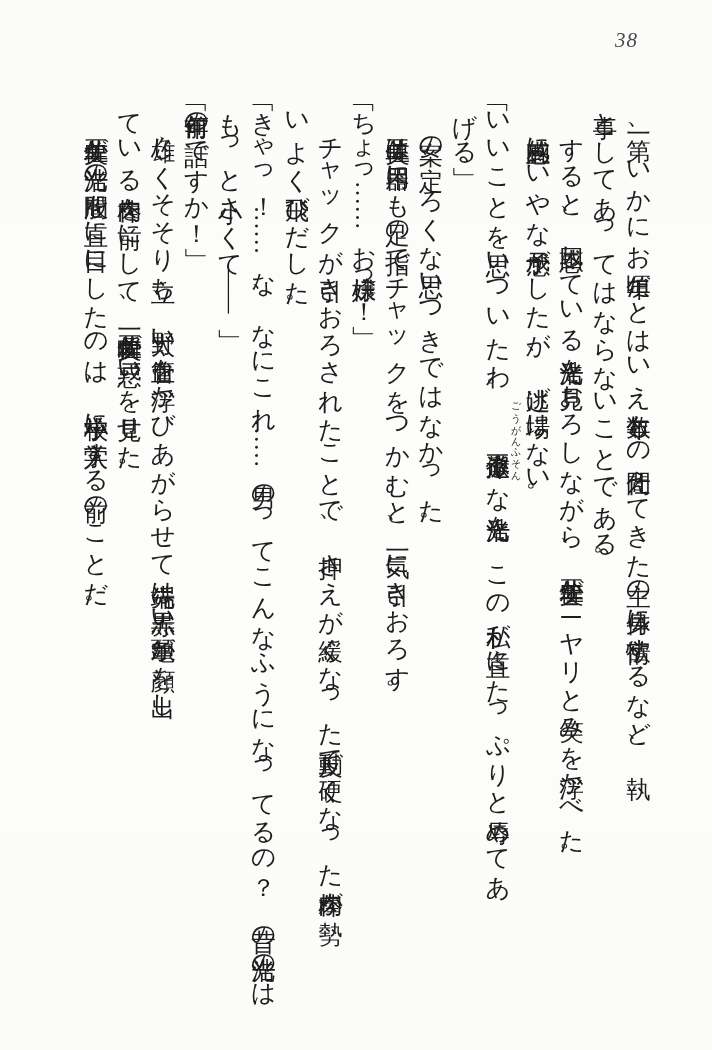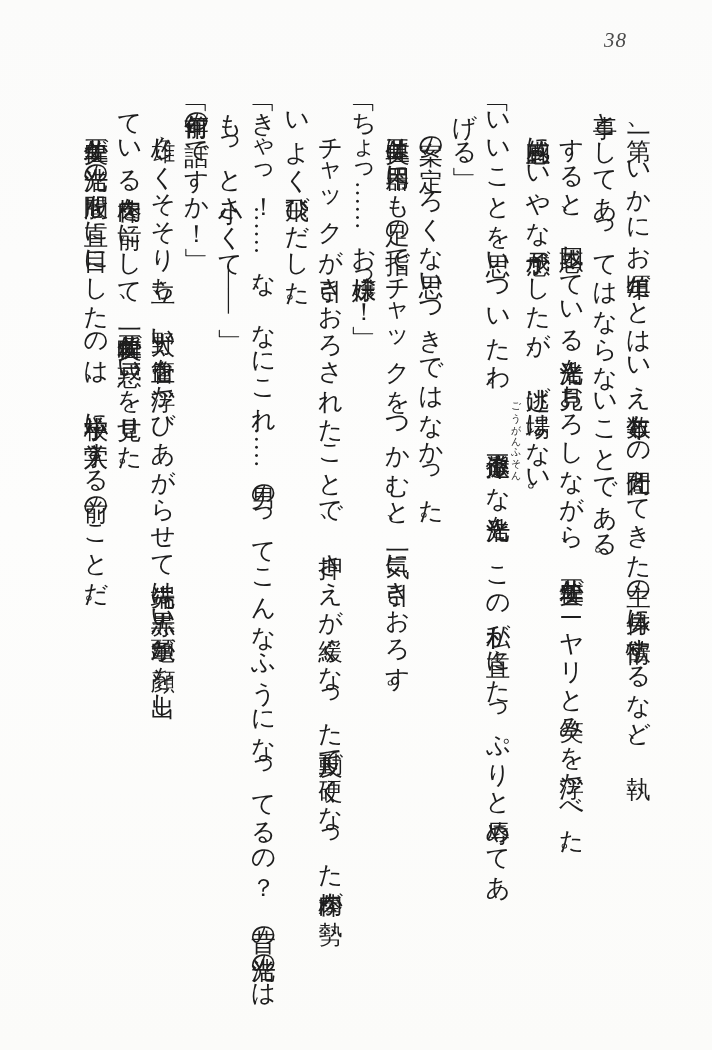--- a/index.html
+++ b/index.html
@@ -15,21 +15,21 @@
     font-family: "Liberation Serif", "DejaVu Serif", serif;
   }
   .page {
     position: absolute;
     inset: 0;
     background: linear-gradient(180deg, #fbfbfa 0%, #fdfdfc 50%, #fbfbf9 100%);
   }
   .page-number {
     position: absolute;
     top: 28px;
-    right: 85px;
+    right: 74px;
     font-size: 21px;
     font-style: italic;
     color: #4a4a4a;
     letter-spacing: 1px;
   }
   .text-block {
     position: absolute;
     top: 96px;
     right: 57px;
     height: 940px;

